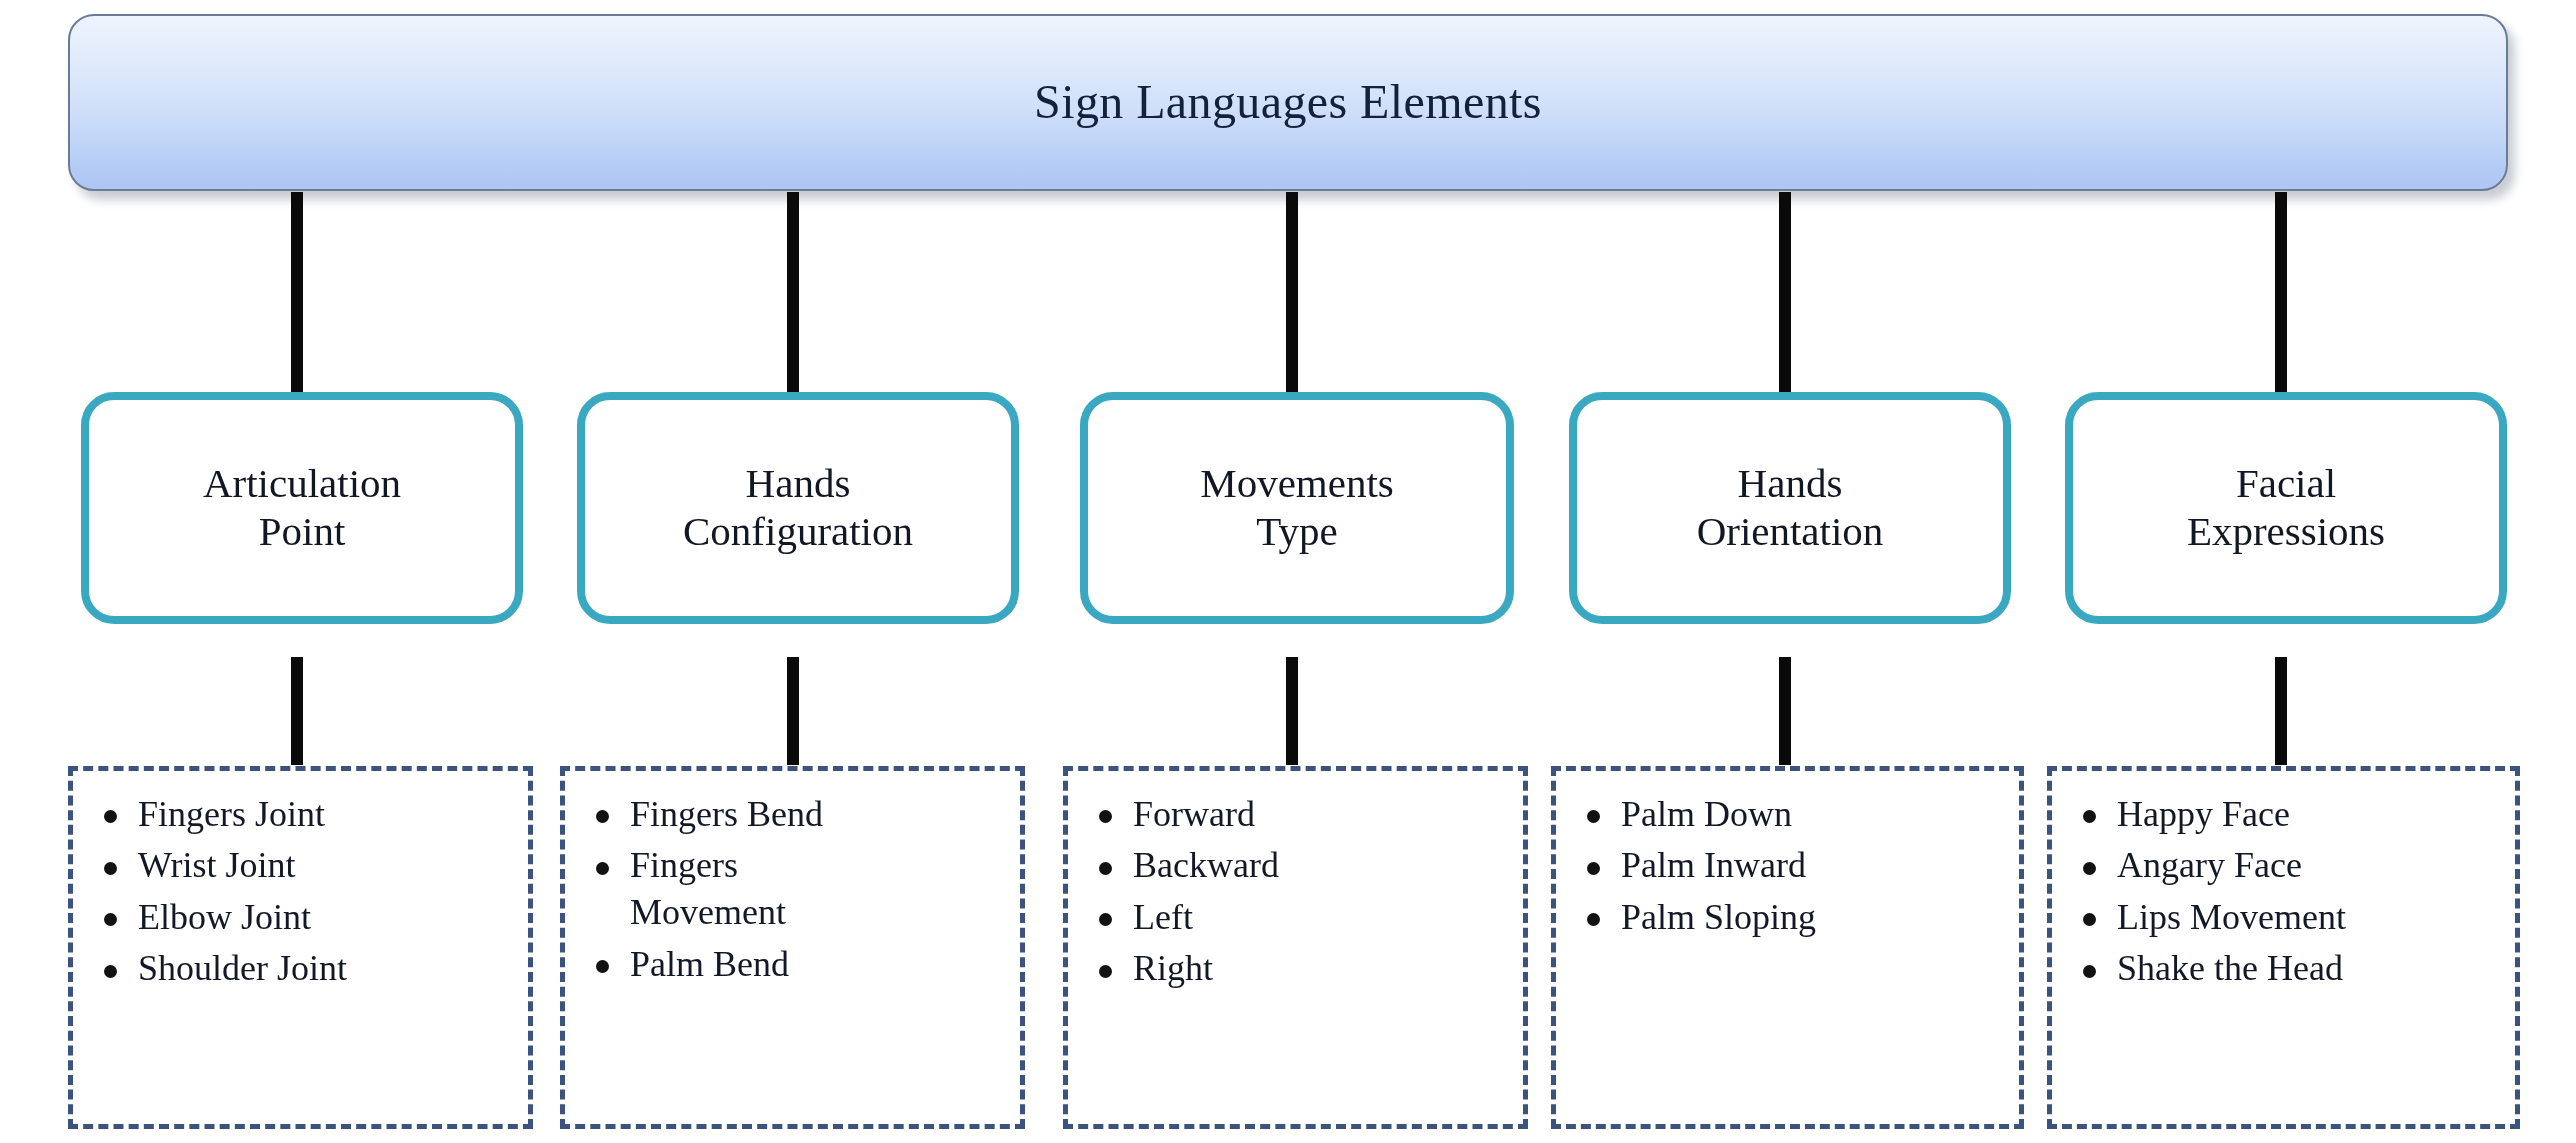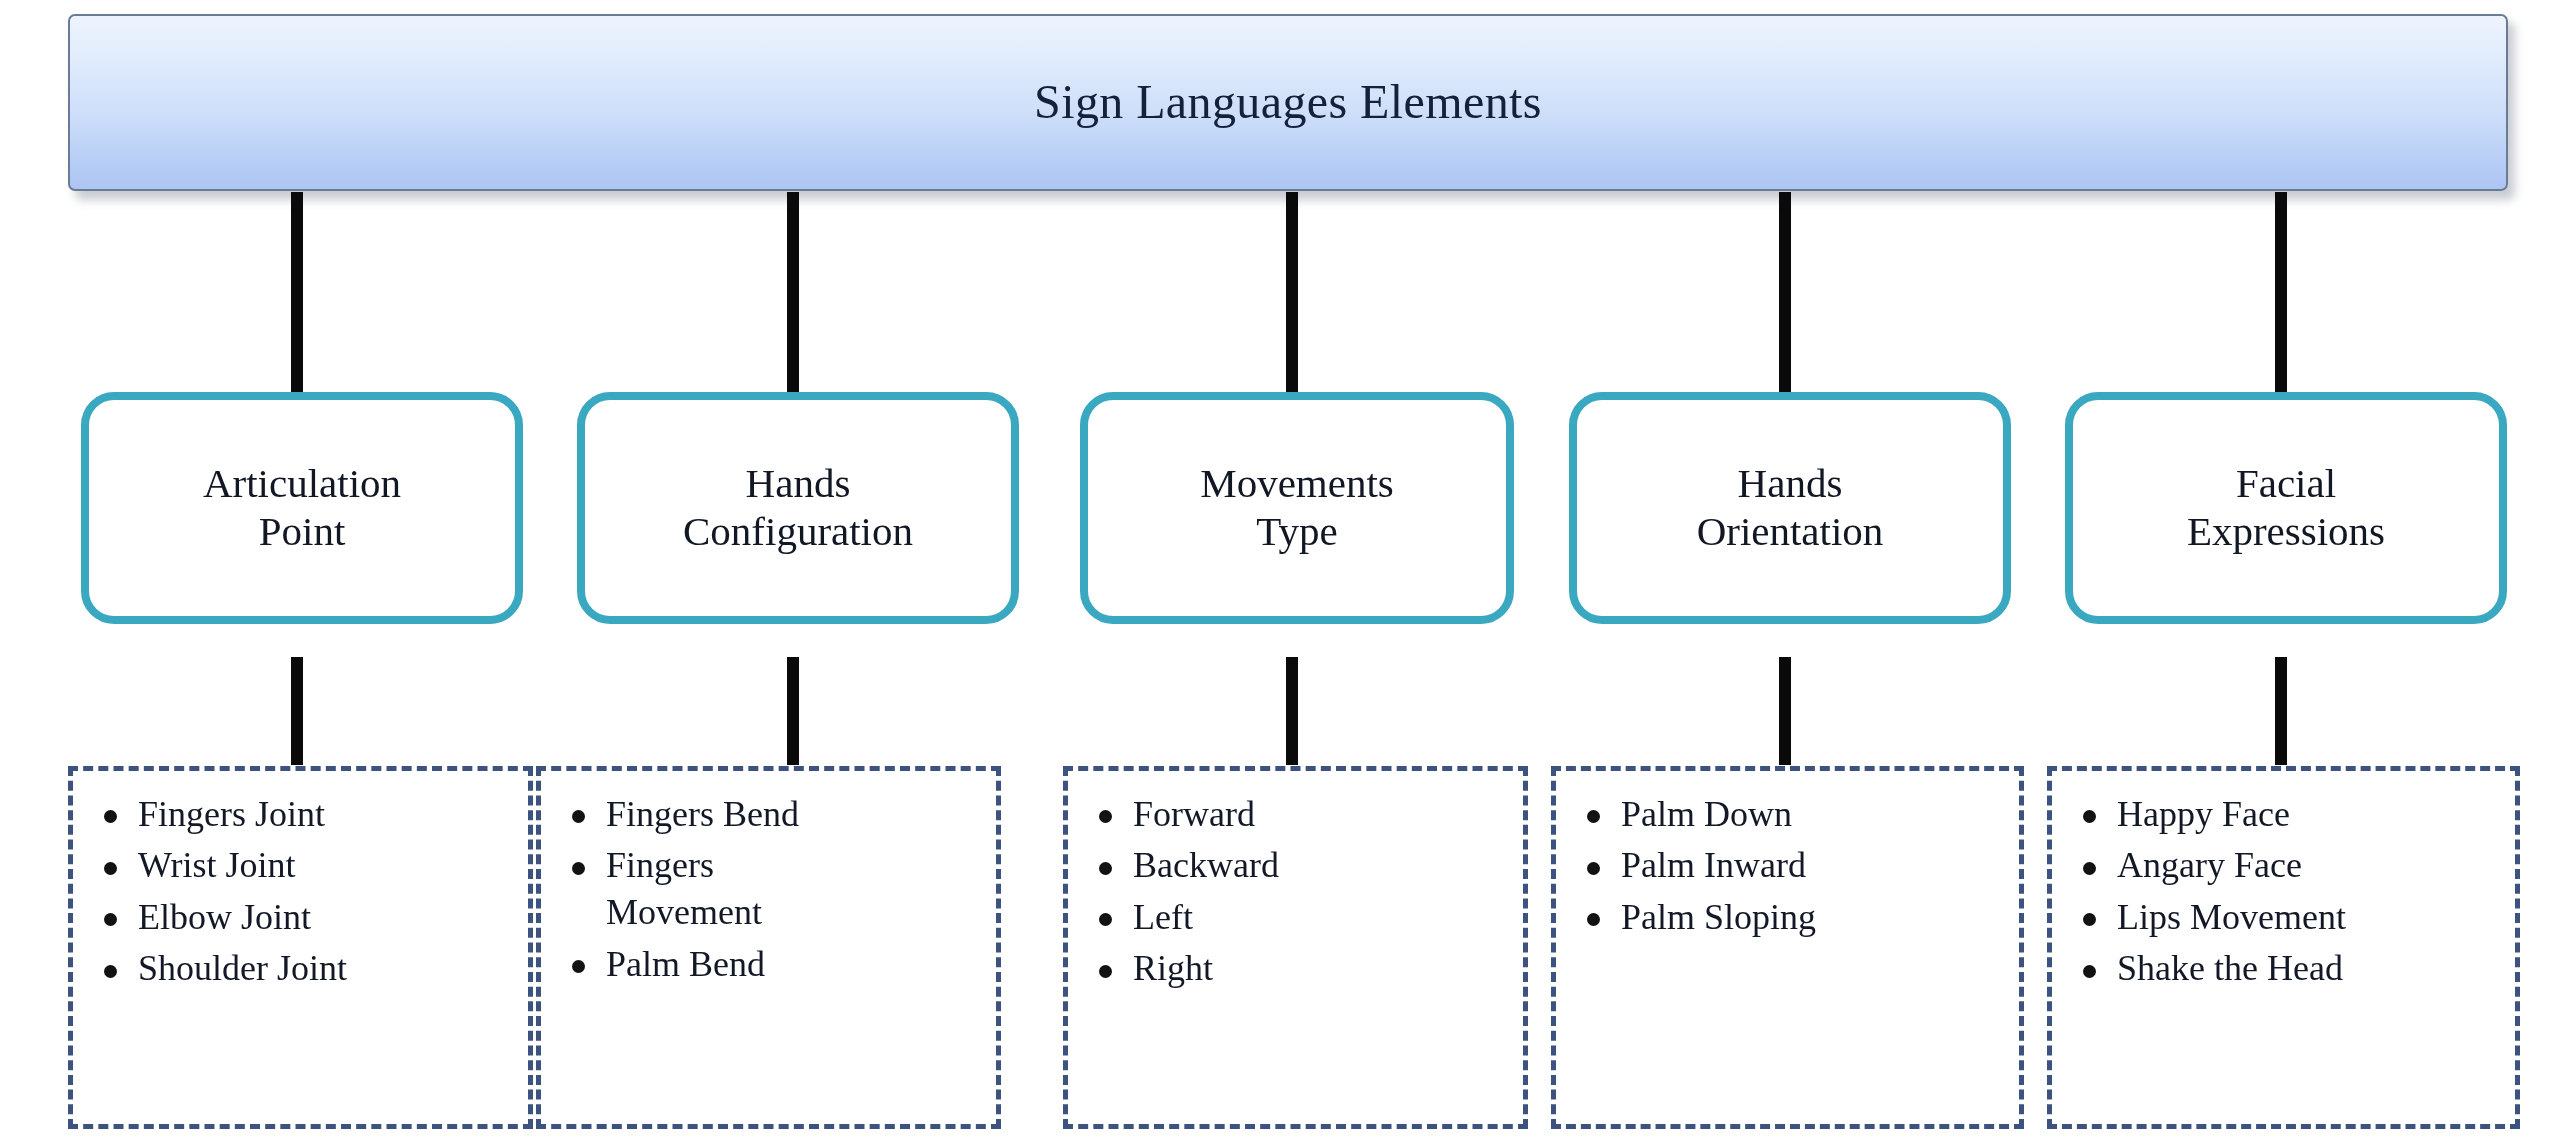--- a/index.html
+++ b/index.html
@@ -22,21 +22,21 @@
   }
 
   
   .root-box {
     position: absolute;
     left: 68px;
     top: 14px;
     width: 2440px;
     height: 177px;
     border: 2.3px solid #6a7b96;
-    border-radius: 7px;
+    border-radius: 26px;
     background: linear-gradient(to bottom,
                 #eef4fd 0%,
                 #e2ecfb 22%,
                 #cfdffa 55%,
                 #b6cdf5 85%,
                 #adc6f2 100%);
     box-shadow: 7px 8.5px 10px rgba(120,130,145,0.40);
     display: flex;
     align-items: center;
     justify-content: center;
@@ -165,21 +165,21 @@
 
   <div class="list-panel" style="left:68px;width:465px;">
     <ul>
       <li>Fingers Joint</li>
       <li>Wrist Joint</li>
       <li>Elbow Joint</li>
       <li>Shoulder Joint</li>
     </ul>
   </div>
 
-  <div class="list-panel" style="left:536px;width:465px;">
+  <div class="list-panel" style="left:560px;width:465px;">
     <ul>
       <li>Fingers Bend</li>
       <li style="padding-right:132px;">Fingers Movement</li>
       <li>Palm Bend</li>
     </ul>
   </div>
 
   <div class="list-panel" style="left:1063px;width:465px;">
     <ul>
       <li>Forward</li>

